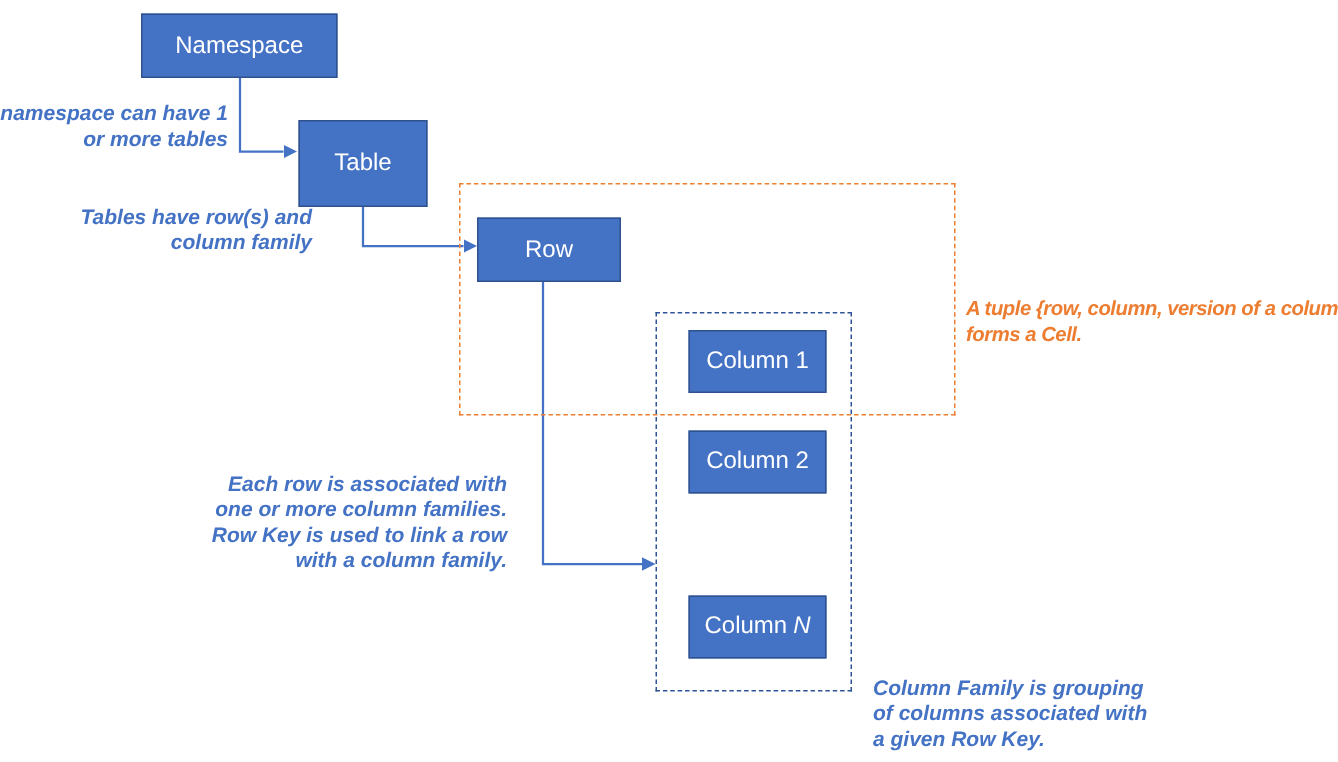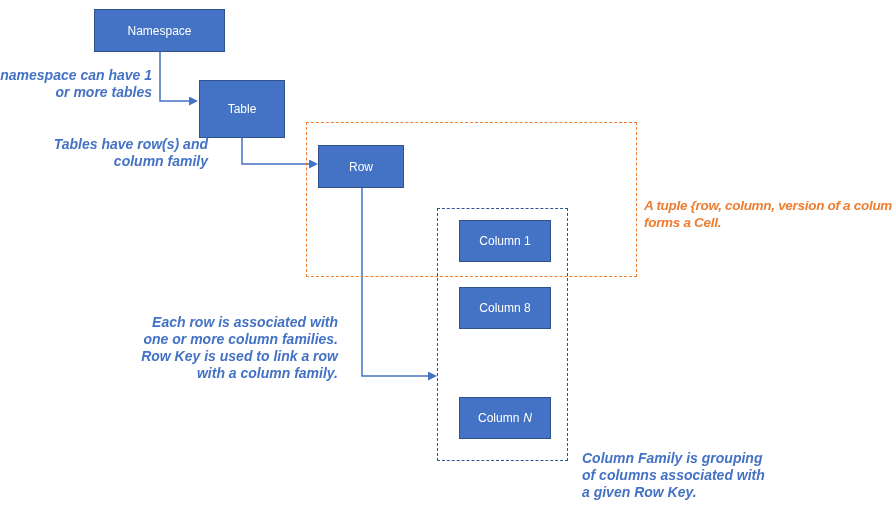--- a/index.html
+++ b/index.html
@@ -22,27 +22,27 @@
     stroke-width: 1.5;
   }
   .node {
     position: absolute;
     display: flex;
     align-items: center;
     justify-content: center;
     background: var(--box_fill, #4472C4);
     border: 1px solid var(--box_border, #2F528F);
     color: #ffffff;
-    font-size: 12px;
+    font-size: 16px;
     box-sizing: border-box;
   }
   .node em { font-style: italic; margin-left: 4px; }
   #box-namespace { left: 94px;  top: 9px;   width: 131px; height: 43px; }
   #box-table     { left: 199px; top: 80px;  width: 86px;  height: 58px; }
-  #box-row       { left: 318px; top: 145px; width: 86px;  height: 43px; }
+  #box-row       { left: 318px; top: 145px; width: 96px;  height: 43px; }
   #box-column1   { left: 459px; top: 220px; width: 92px;  height: 42px; }
   #box-column2   { left: 459px; top: 287px; width: 92px;  height: 42px; }
   #box-columnN   { left: 459px; top: 397px; width: 92px;  height: 42px; }
 
   .dashed {
     position: absolute;
     box-sizing: border-box;
     background: transparent;
   }
   #cell-region {
@@ -100,21 +100,21 @@
   <div class="node" id="box-table">
     <span>Table</span>
   </div>
   <div class="node" id="box-row">
     <span>Row</span>
   </div>
   <div class="node" id="box-column1">
     <span>Column 1</span>
   </div>
   <div class="node" id="box-column2">
-    <span>Column 8</span>
+    <span>Column 2</span>
   </div>
   <div class="node" id="box-columnN">
     <span>Column</span>
       <em>N</em>
   </div>
 
   <div class="note right" id="note-namespace">A namespace can have 1
 or more tables</div>
   <div class="note right" id="note-table">Tables have row(s) and
 column family</div>

